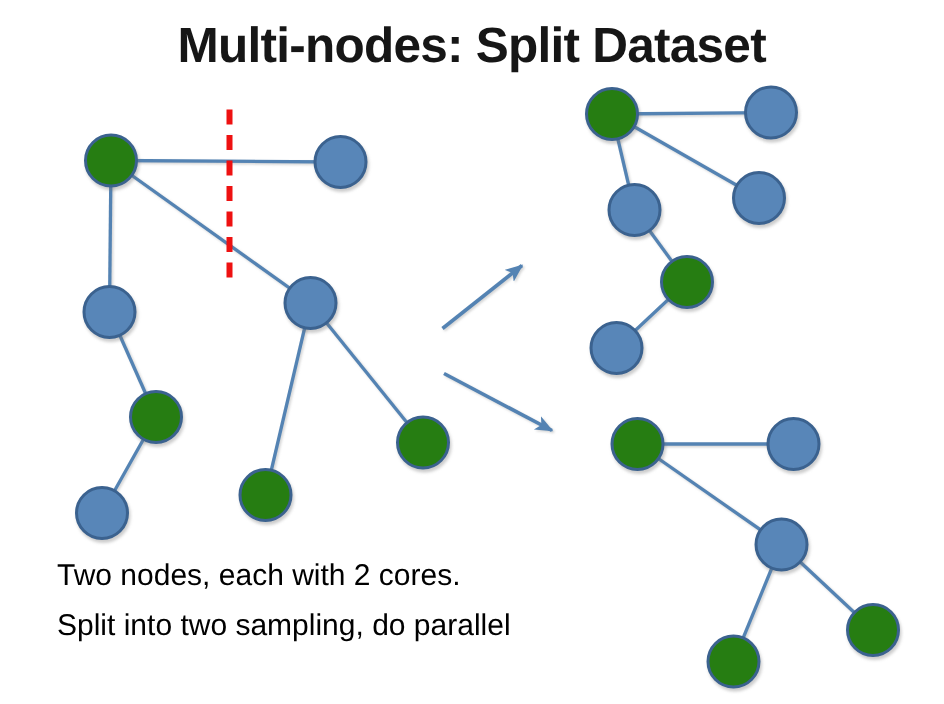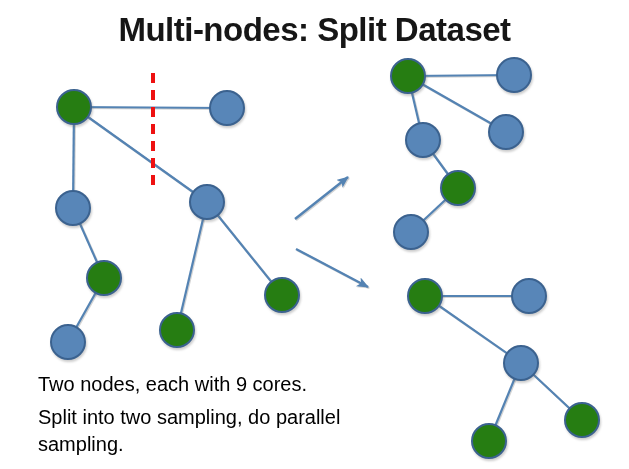--- a/index.html
+++ b/index.html
@@ -104,19 +104,18 @@
         <circle cx="411" cy="232" r="17" fill="#5886b8" stroke="#3b628f" stroke-width="2" class="node"></circle>
         <circle cx="425" cy="296" r="17" fill="#267d12" stroke="#3b628f" stroke-width="2" class="node"></circle>
         <circle cx="529" cy="296" r="17" fill="#5886b8" stroke="#3b628f" stroke-width="2" class="node"></circle>
         <circle cx="521" cy="363" r="17" fill="#5886b8" stroke="#3b628f" stroke-width="2" class="node"></circle>
         <circle cx="489" cy="441" r="17" fill="#267d12" stroke="#3b628f" stroke-width="2" class="node"></circle>
         <circle cx="582" cy="420" r="17" fill="#267d12" stroke="#3b628f" stroke-width="2" class="node"></circle>
       </g>
     </svg>
 
   <div class="caption">
-    <p>Two nodes, each with 9 cores.</p>
+    <p>Two nodes, each with 2 cores.</p>
     <p>
       <span>Split into two sampling, do parallel</span>
-      <span>sampling.</span>
     </p>
   </div>
 </div>
 
 </body></html>

